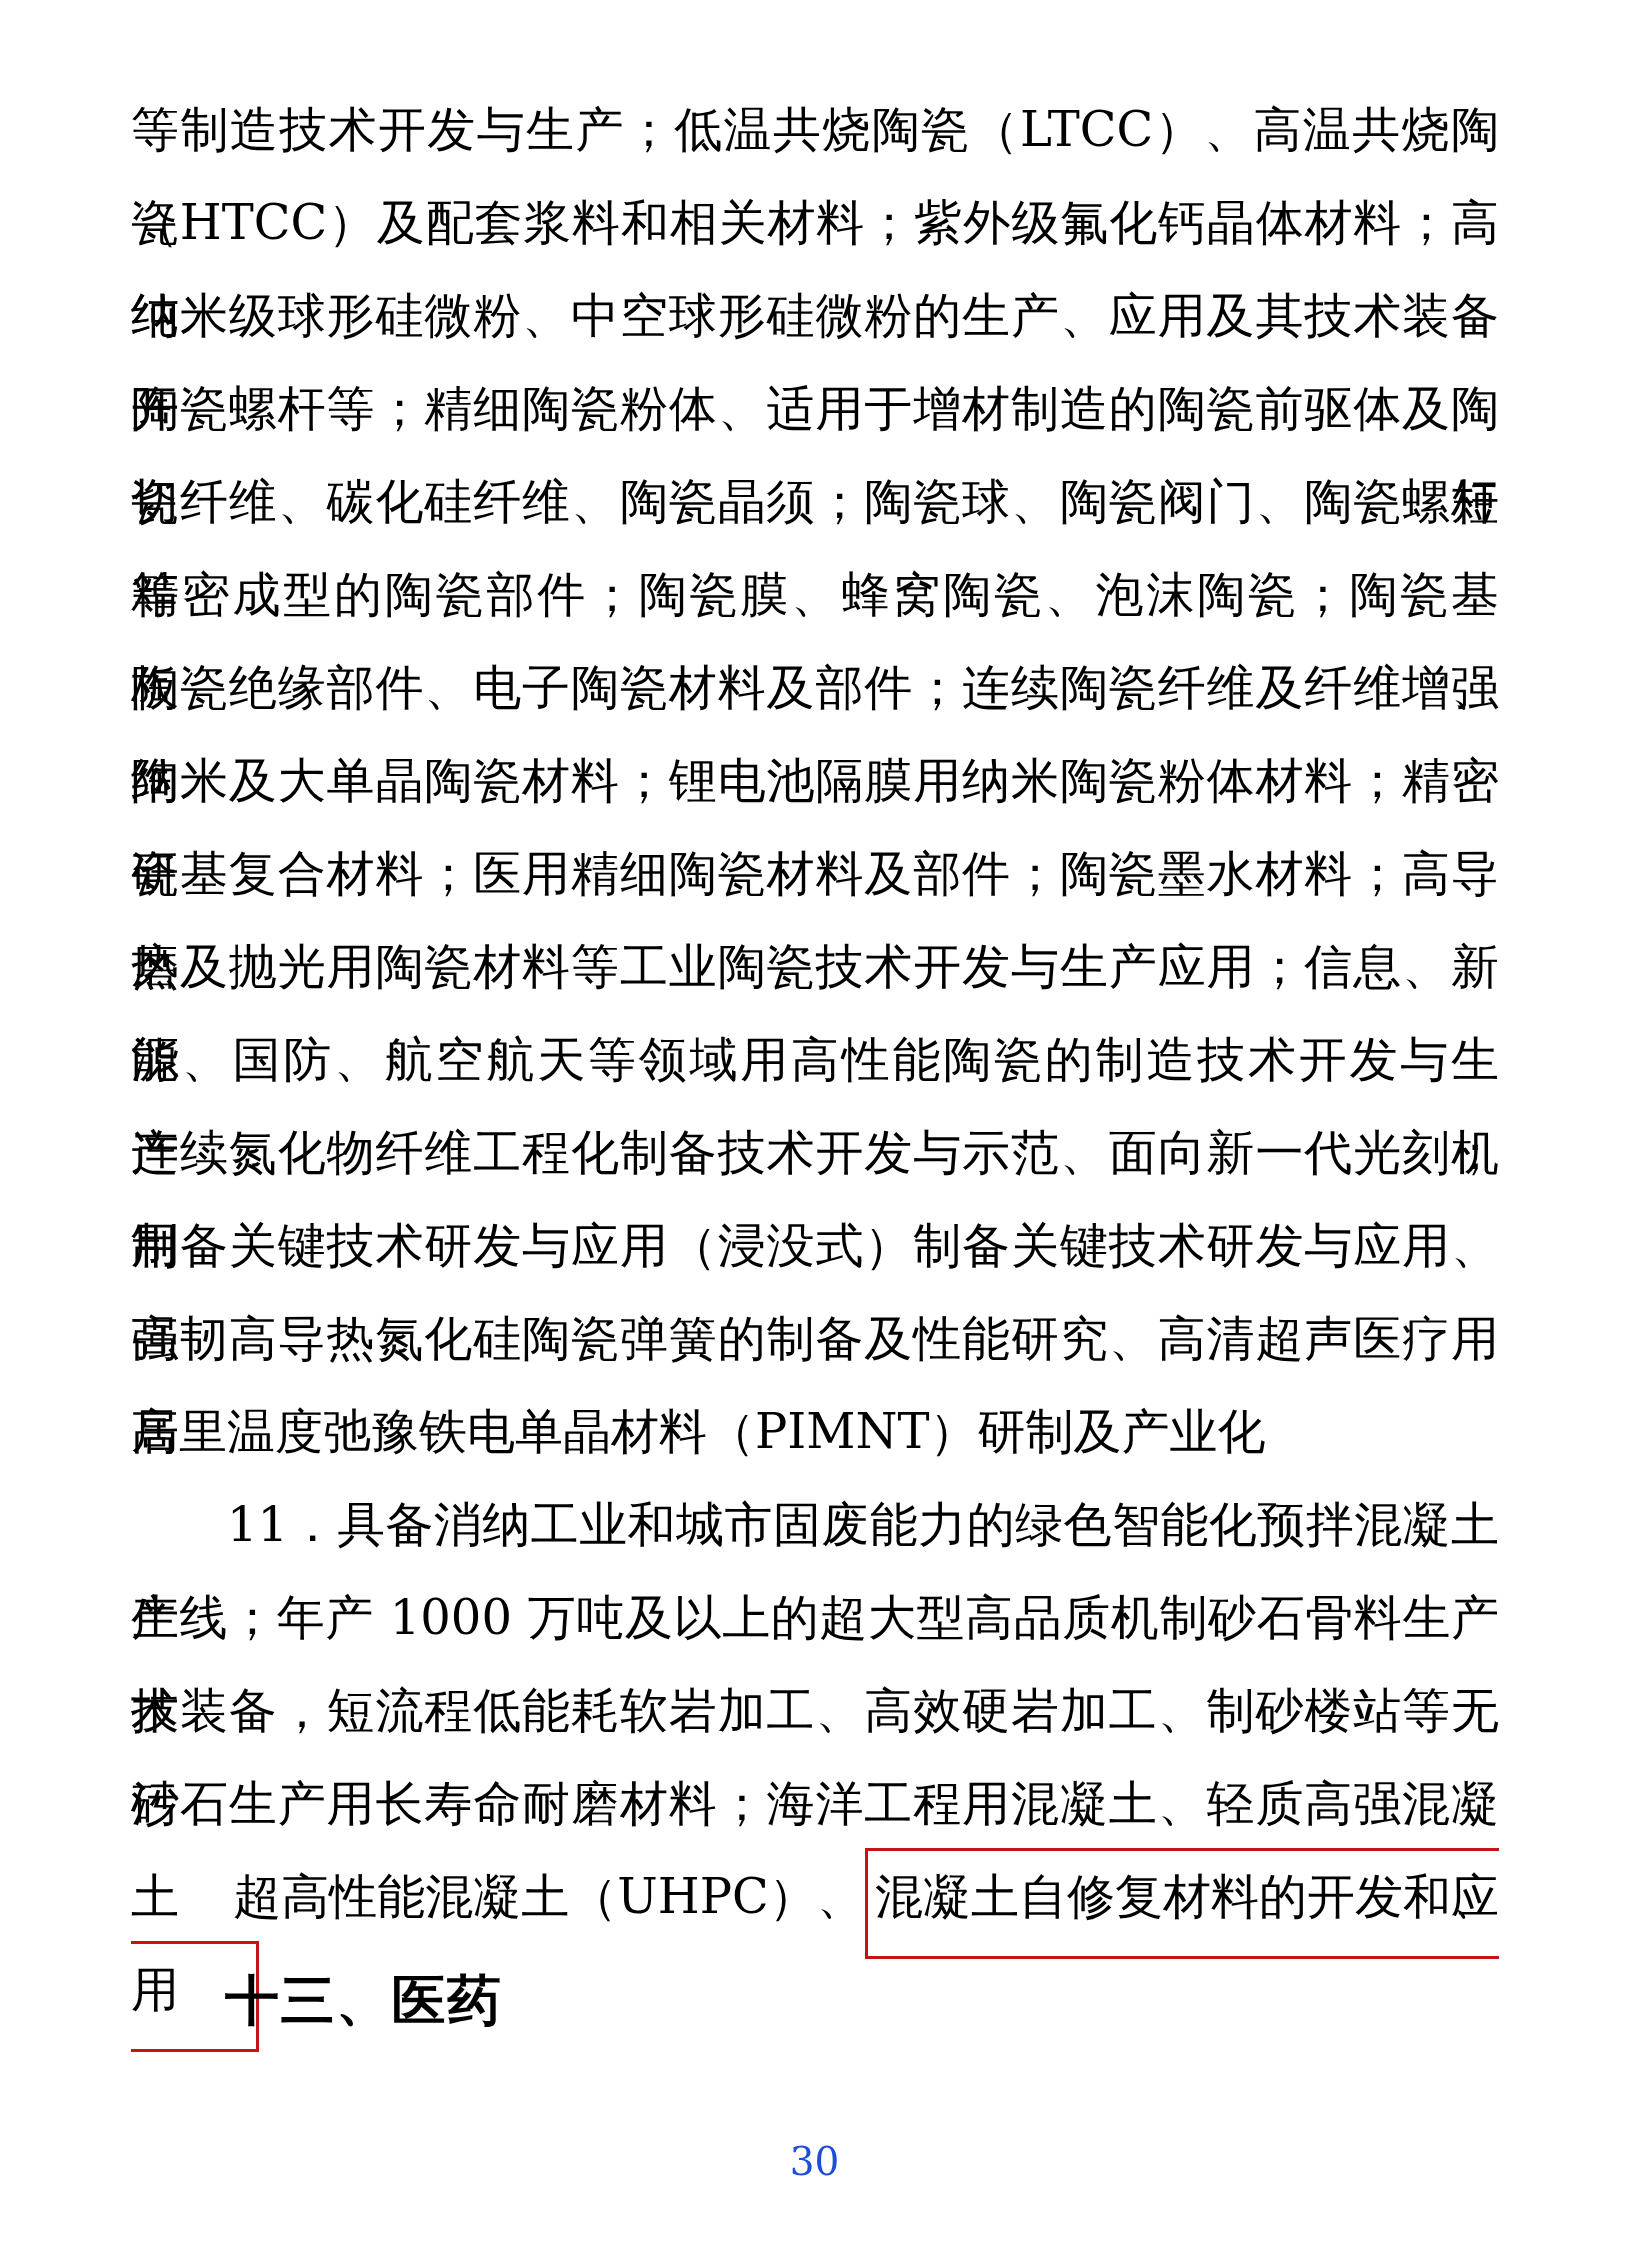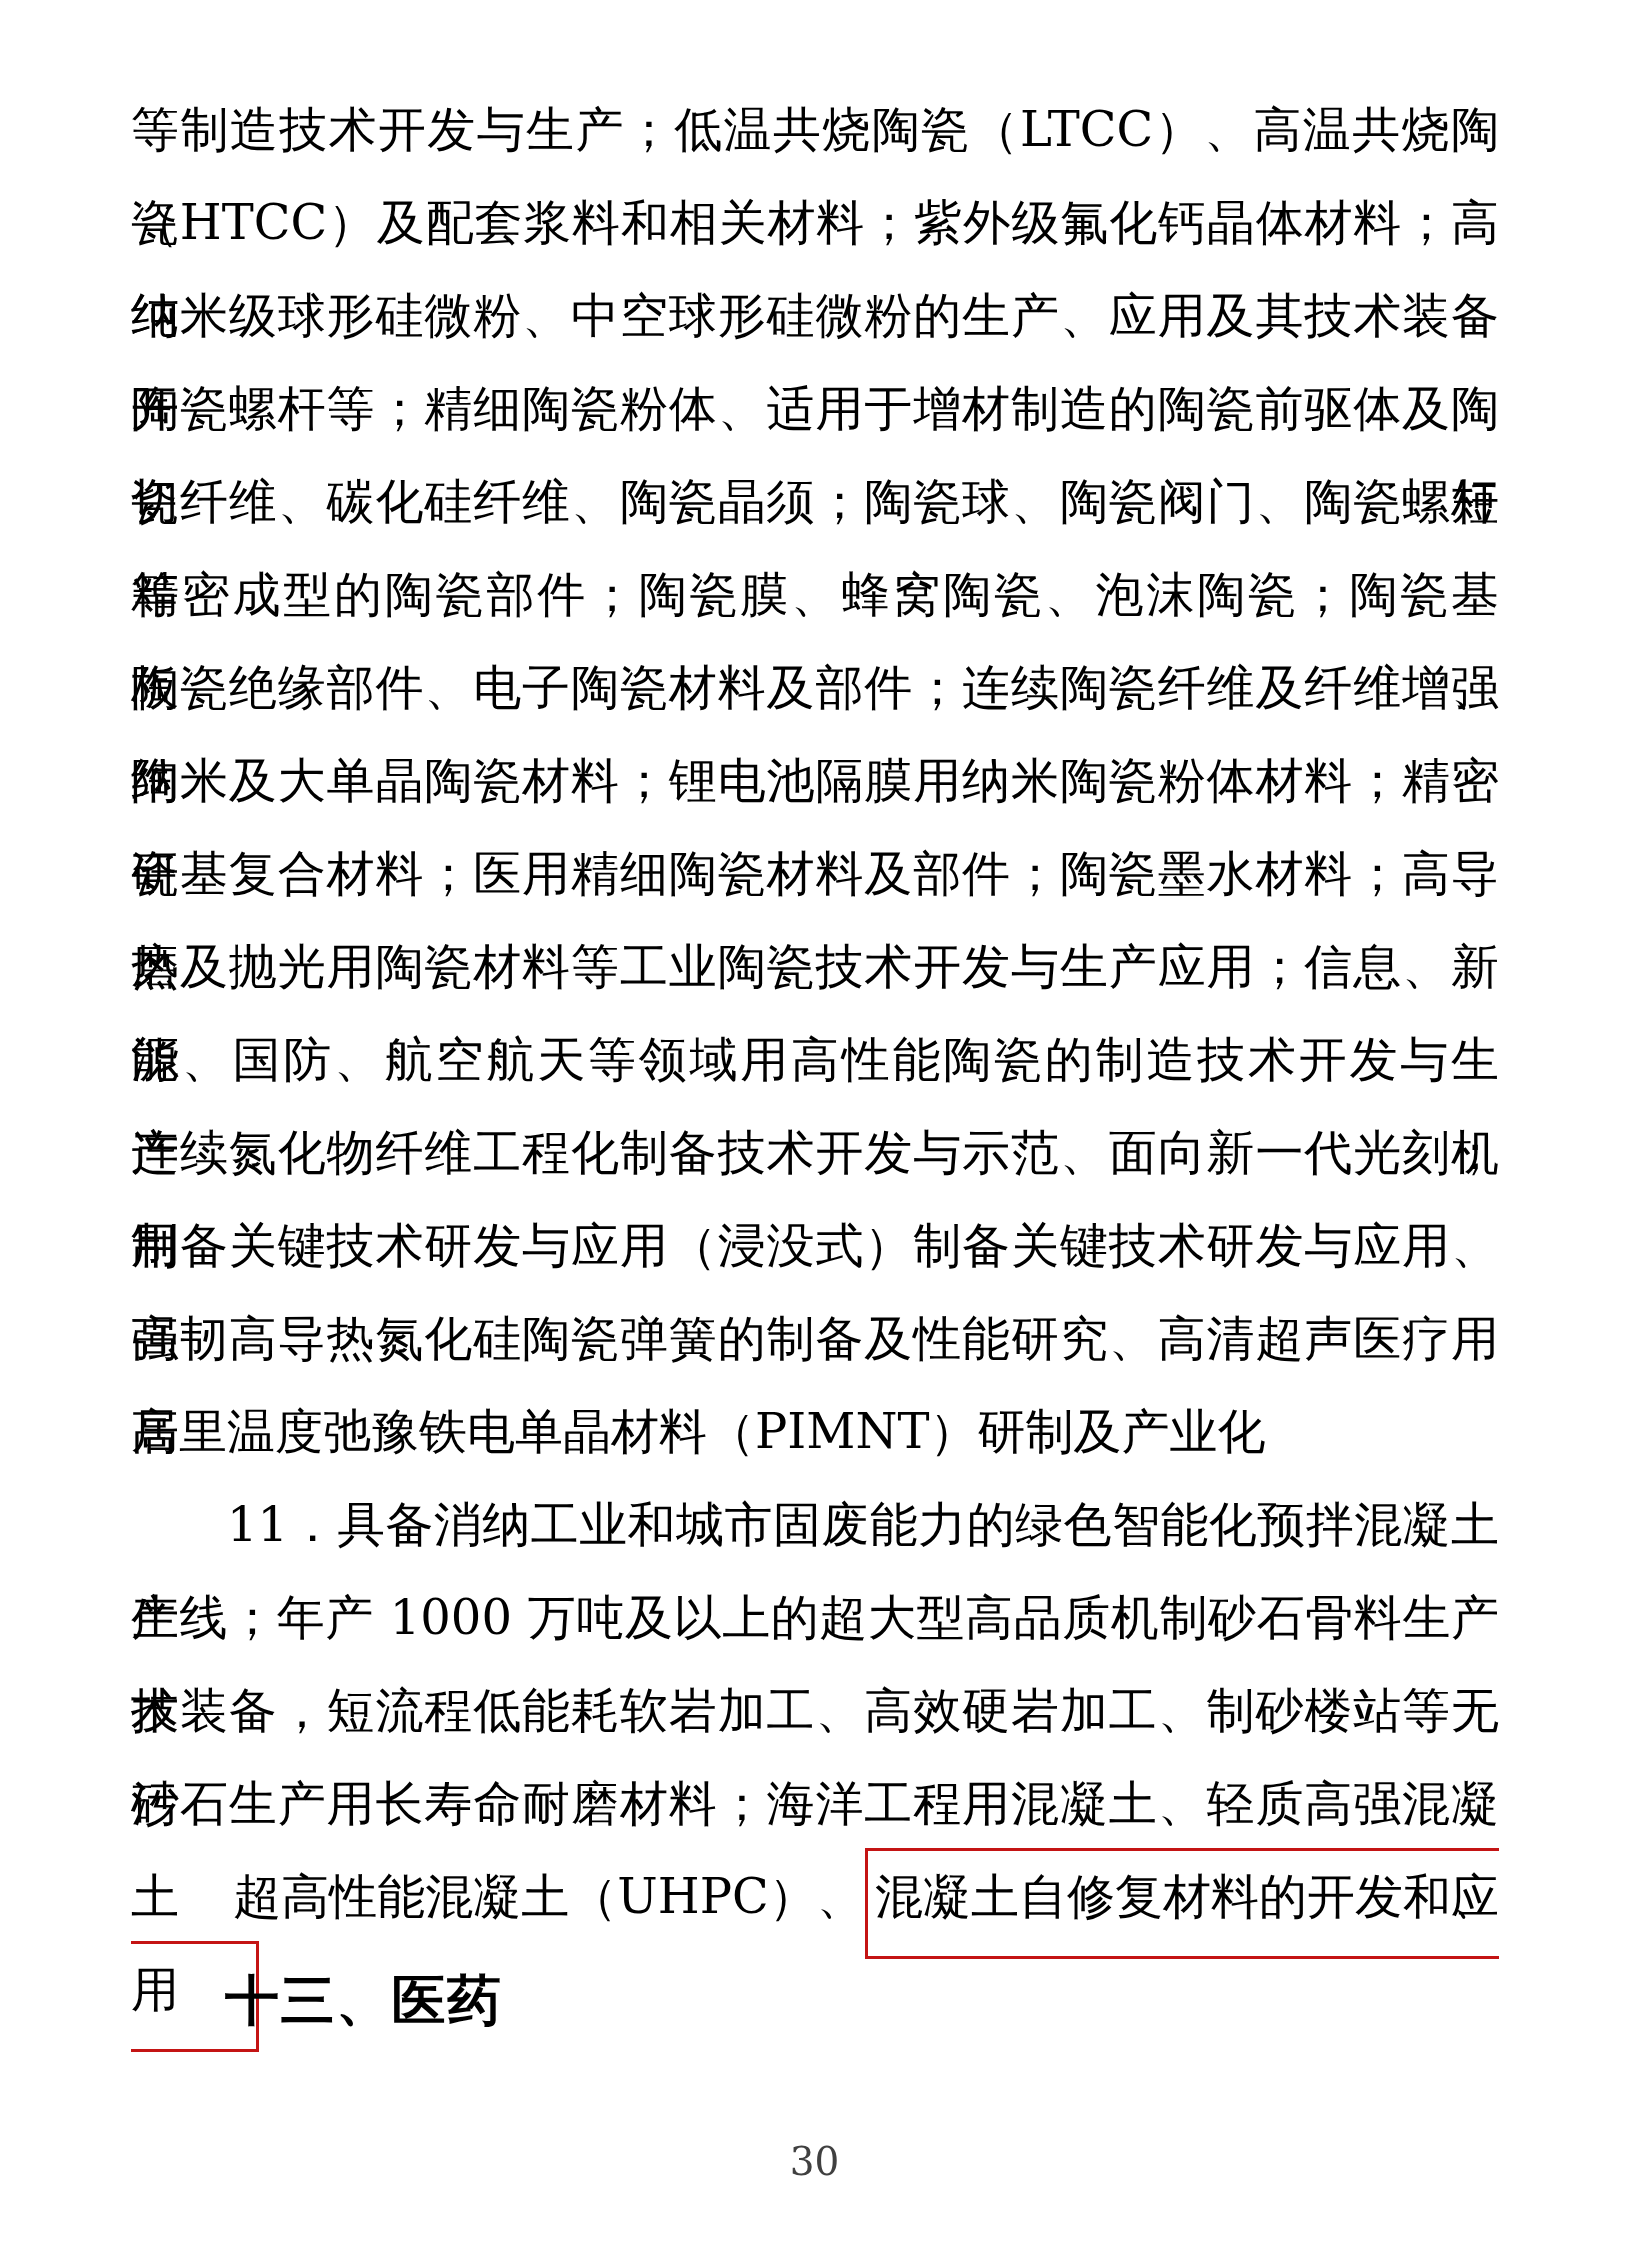--- a/index.html
+++ b/index.html
@@ -53,21 +53,21 @@
     letter-spacing: 1.5px;
   }
   .page-number {
     position: absolute;
     left: 0;
     right: 0;
     top: 2139px;
     text-align: center;
     font-family: "DejaVu Serif", "Liberation Serif", serif;
     font-size: 39px;
-    color: #404040;
+    color: #1d4ed8;
   }
 </style>
 </head>
 <body>
 
 <div class="page">
   <div class="content">
 
     <div class="line">等制造技术开发与生产；低温共烧陶瓷（LTCC）、高温共烧陶瓷</div>
     <div class="line">（HTCC）及配套浆料和相关材料；紫外级氟化钙晶体材料；高纯</div>

